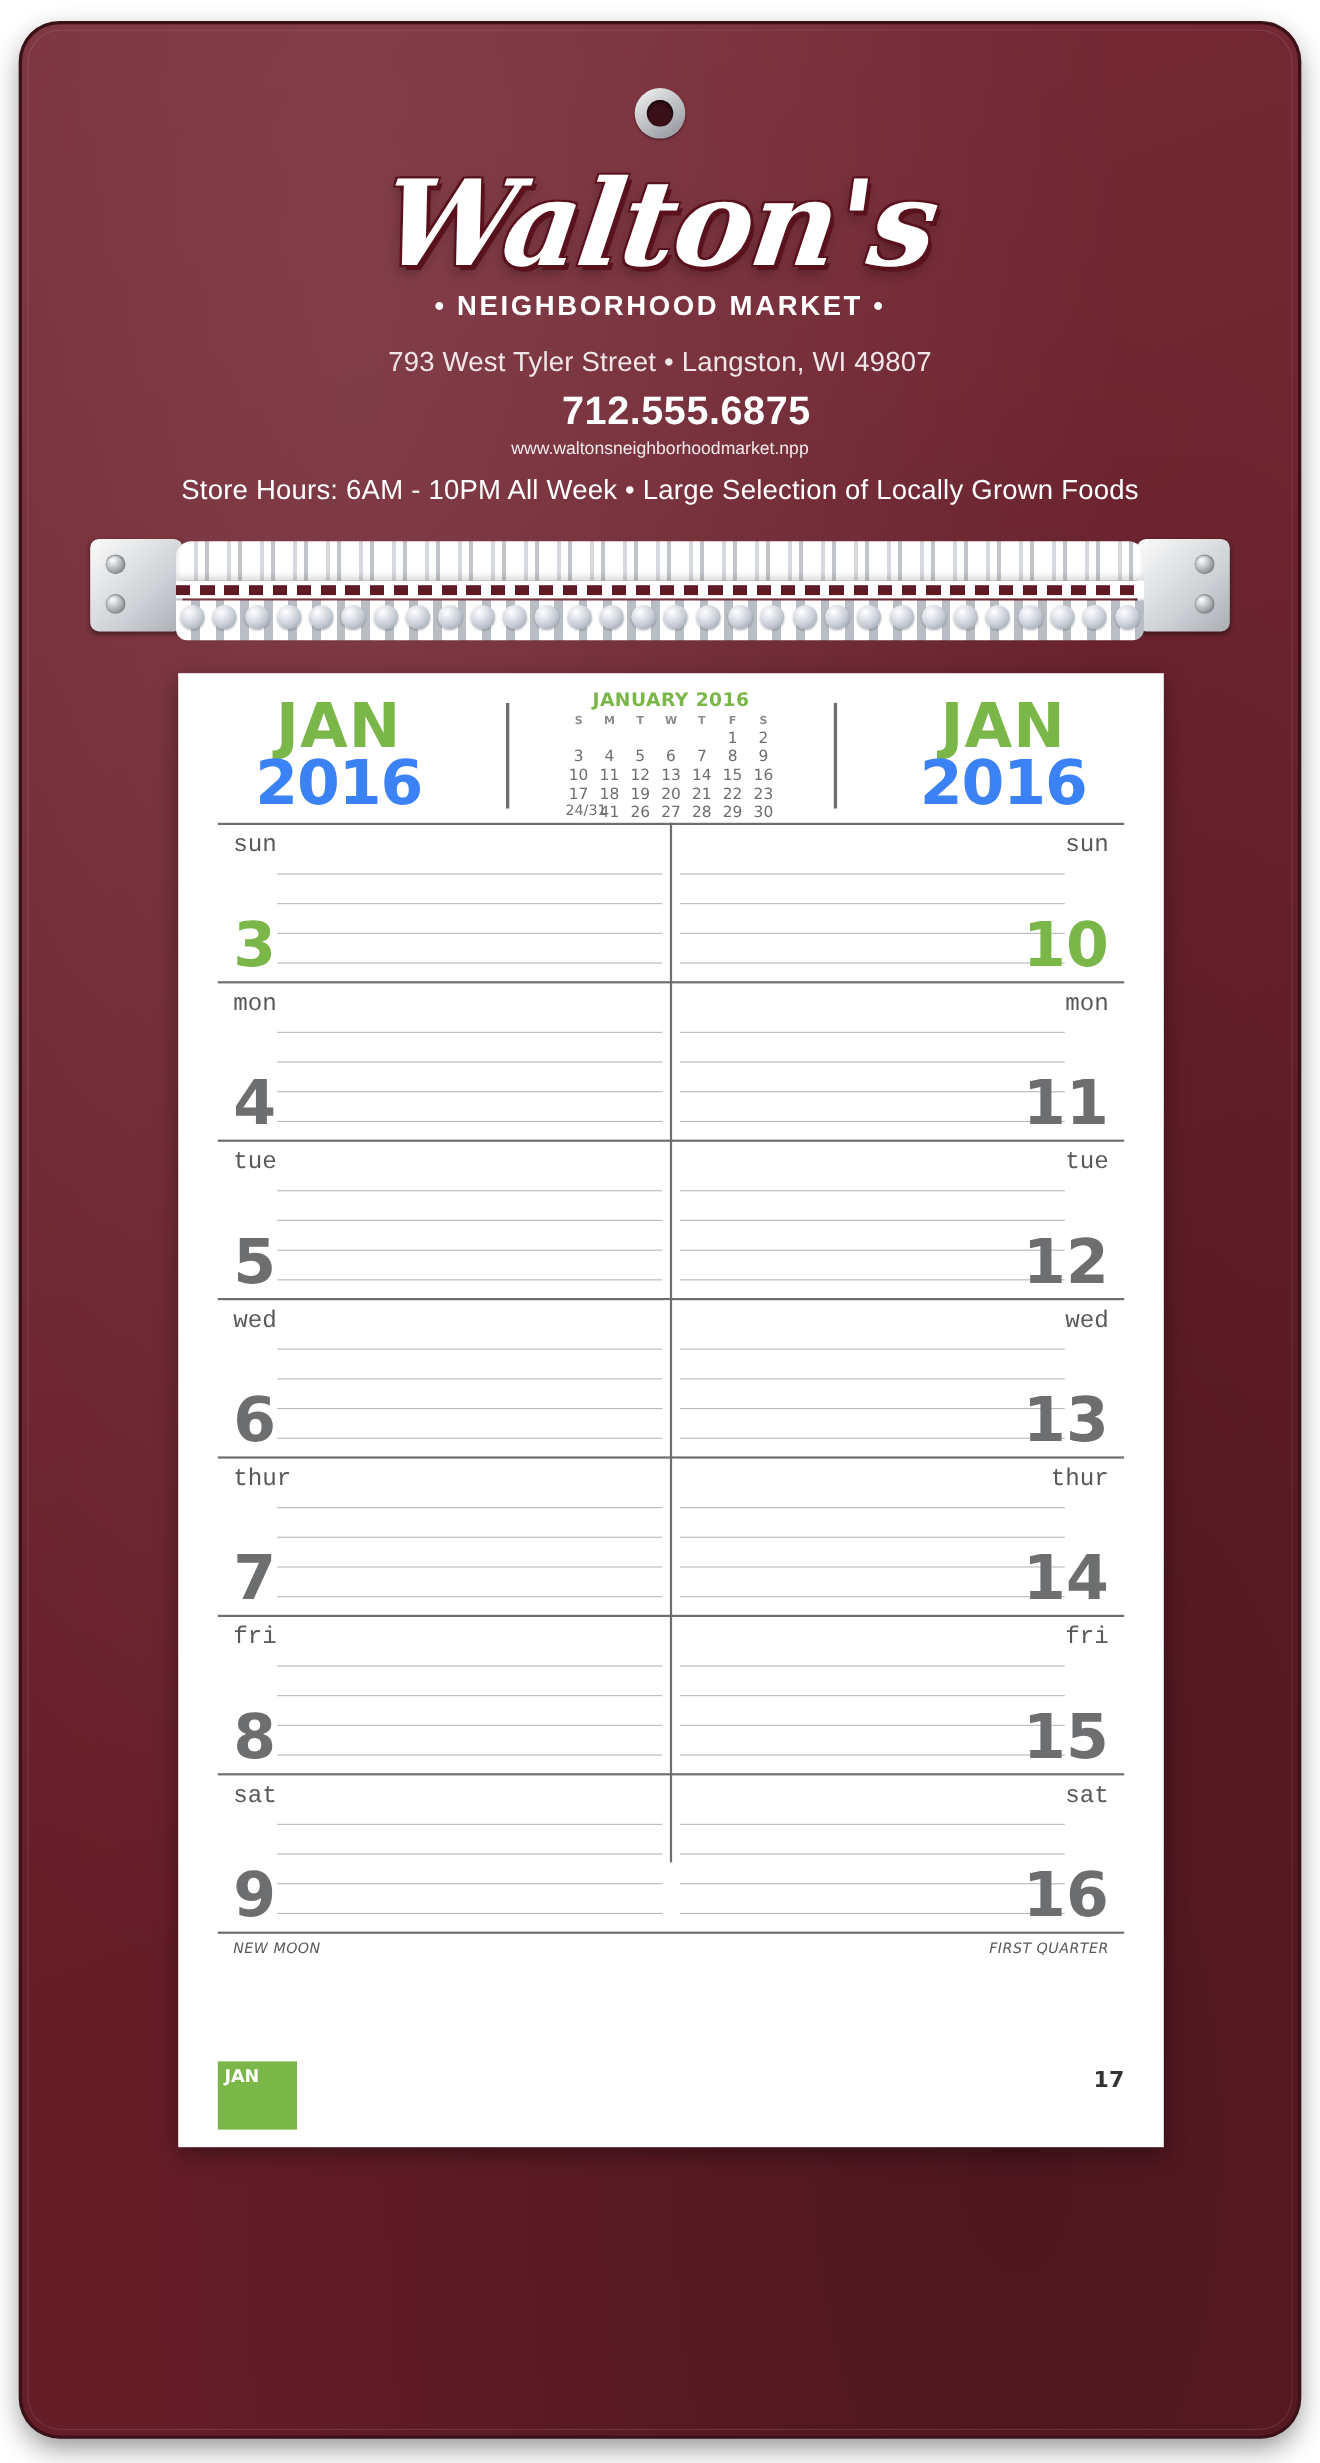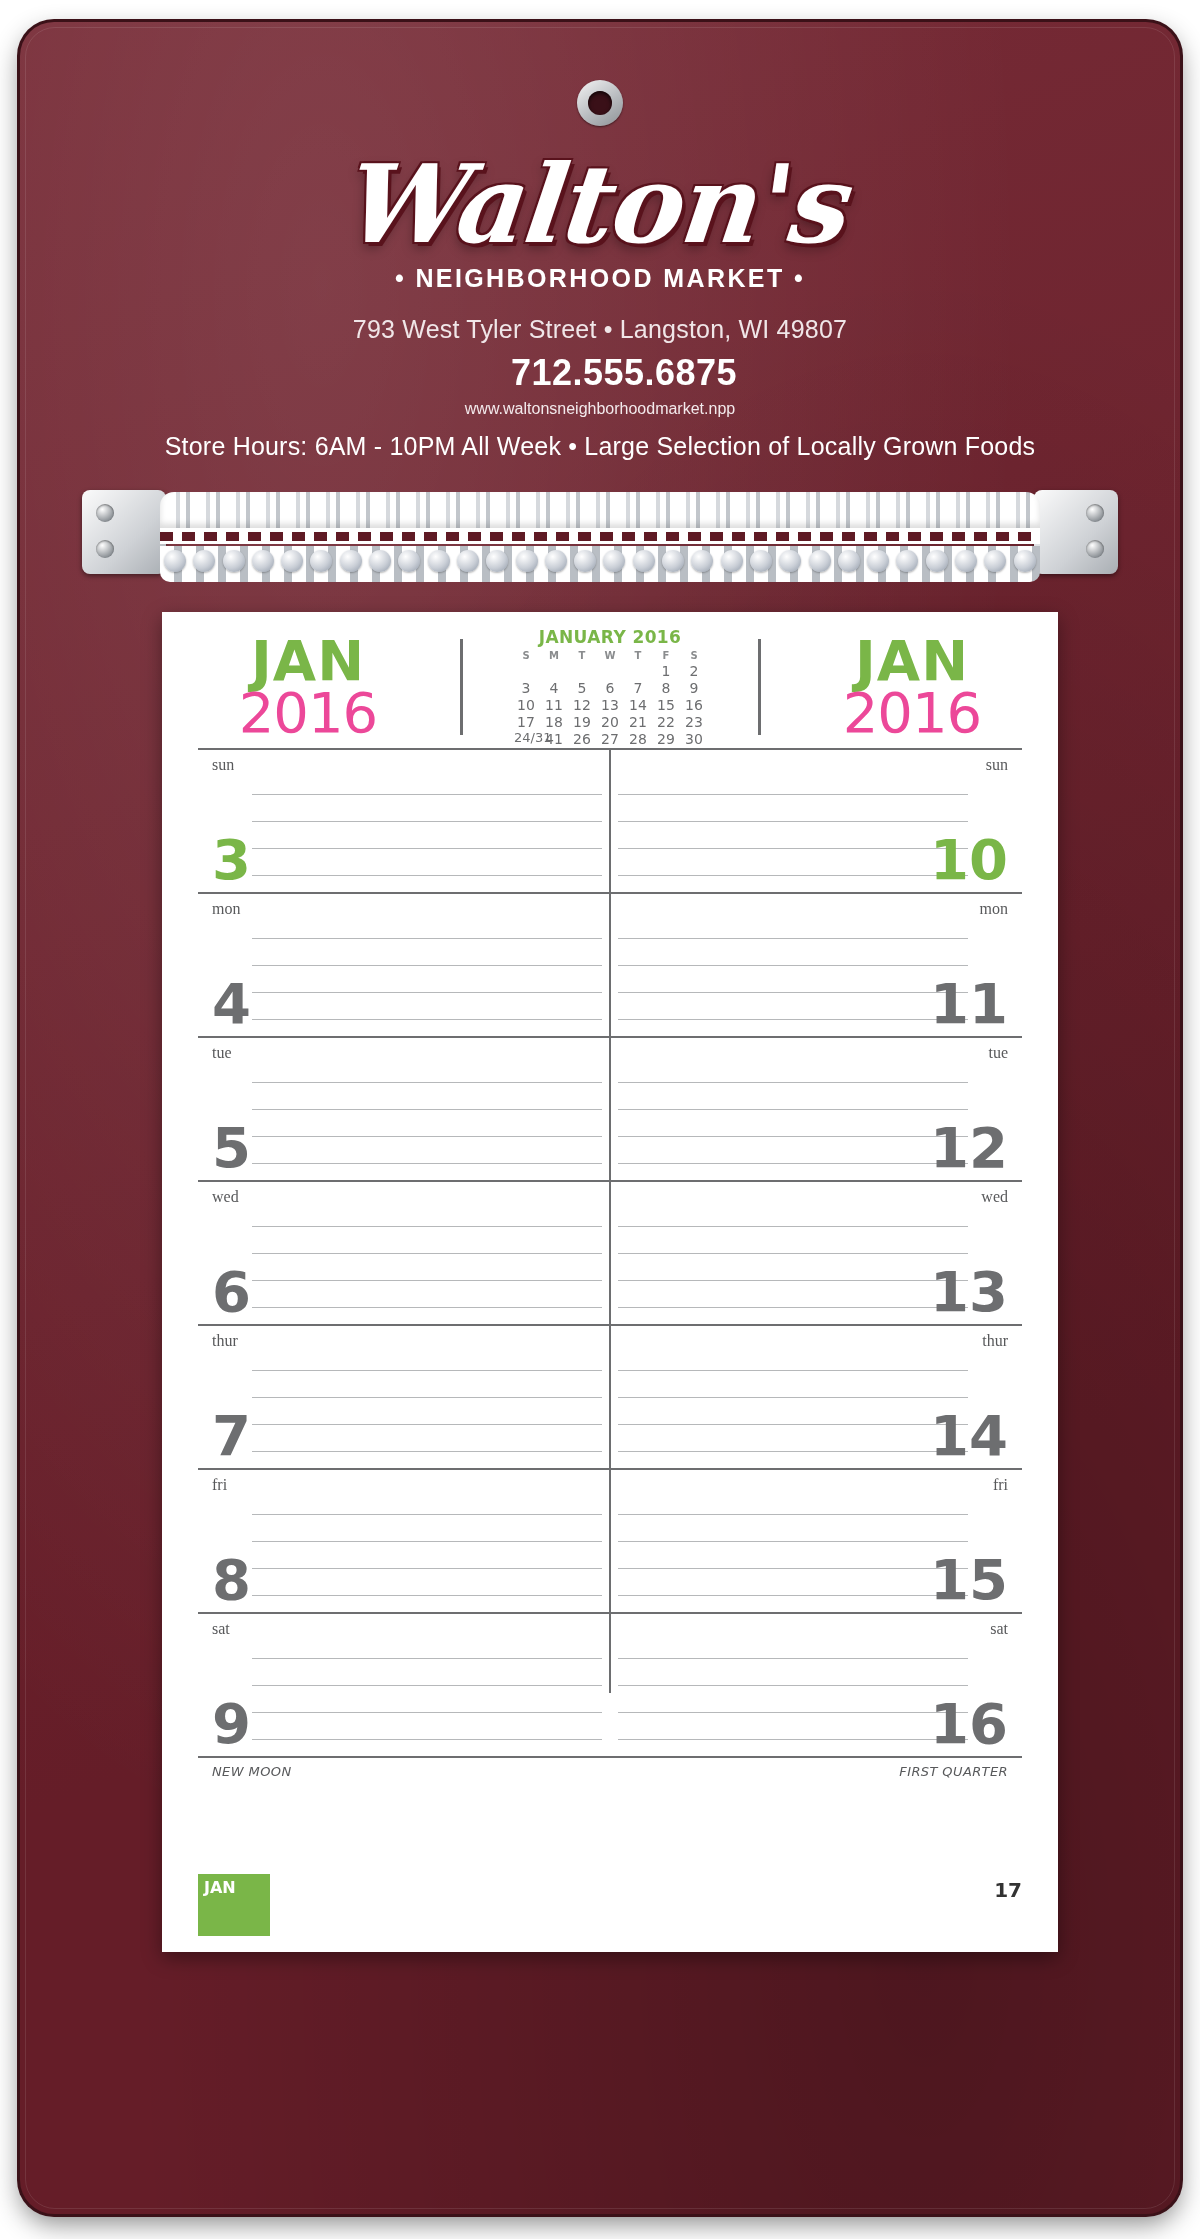--- a/index.html
+++ b/index.html
@@ -259,22 +259,22 @@
   }
   .big-month .m {
     font-size: 56px;
     font-weight: bold;
     color: #7ab648;
     letter-spacing: 1px;
     font-family: "DejaVu Sans", sans-serif;
   }
   .big-month .y {
     font-size: 56px;
-    font-weight: normal;
-    color: #ec4899;
+    font-weight: bold;
+    color: #3b82f6;
     letter-spacing: -1px;
     font-family: "DejaVu Sans", sans-serif;
   }
 
   .divider-bar {
     width: 3px;
     height: 96px;
     background: #6d6e70;
   }
 
@@ -326,23 +326,23 @@
     height: 144px;
   }
   .drow:first-child { border-top: 2px solid #6d6e70; }
 
   .dcell {
     position: relative;
     width: 50%;
     padding: 8px 14px 6px 14px;
   }
   .dcell .dow-label {
-    font-size: 16px;
+    font-size: 22px;
     color: #58595b;
-    font-family: Liberation Serif, serif;
+    font-family: Liberation Mono, monospace;
     position: absolute;
     top: 6px;
   }
   .dcell .dnum {
     font-size: 56px;
     font-weight: bold;
     font-family: "DejaVu Sans", sans-serif;
     color: #6d6e70;
     position: absolute;
     bottom: 4px;

